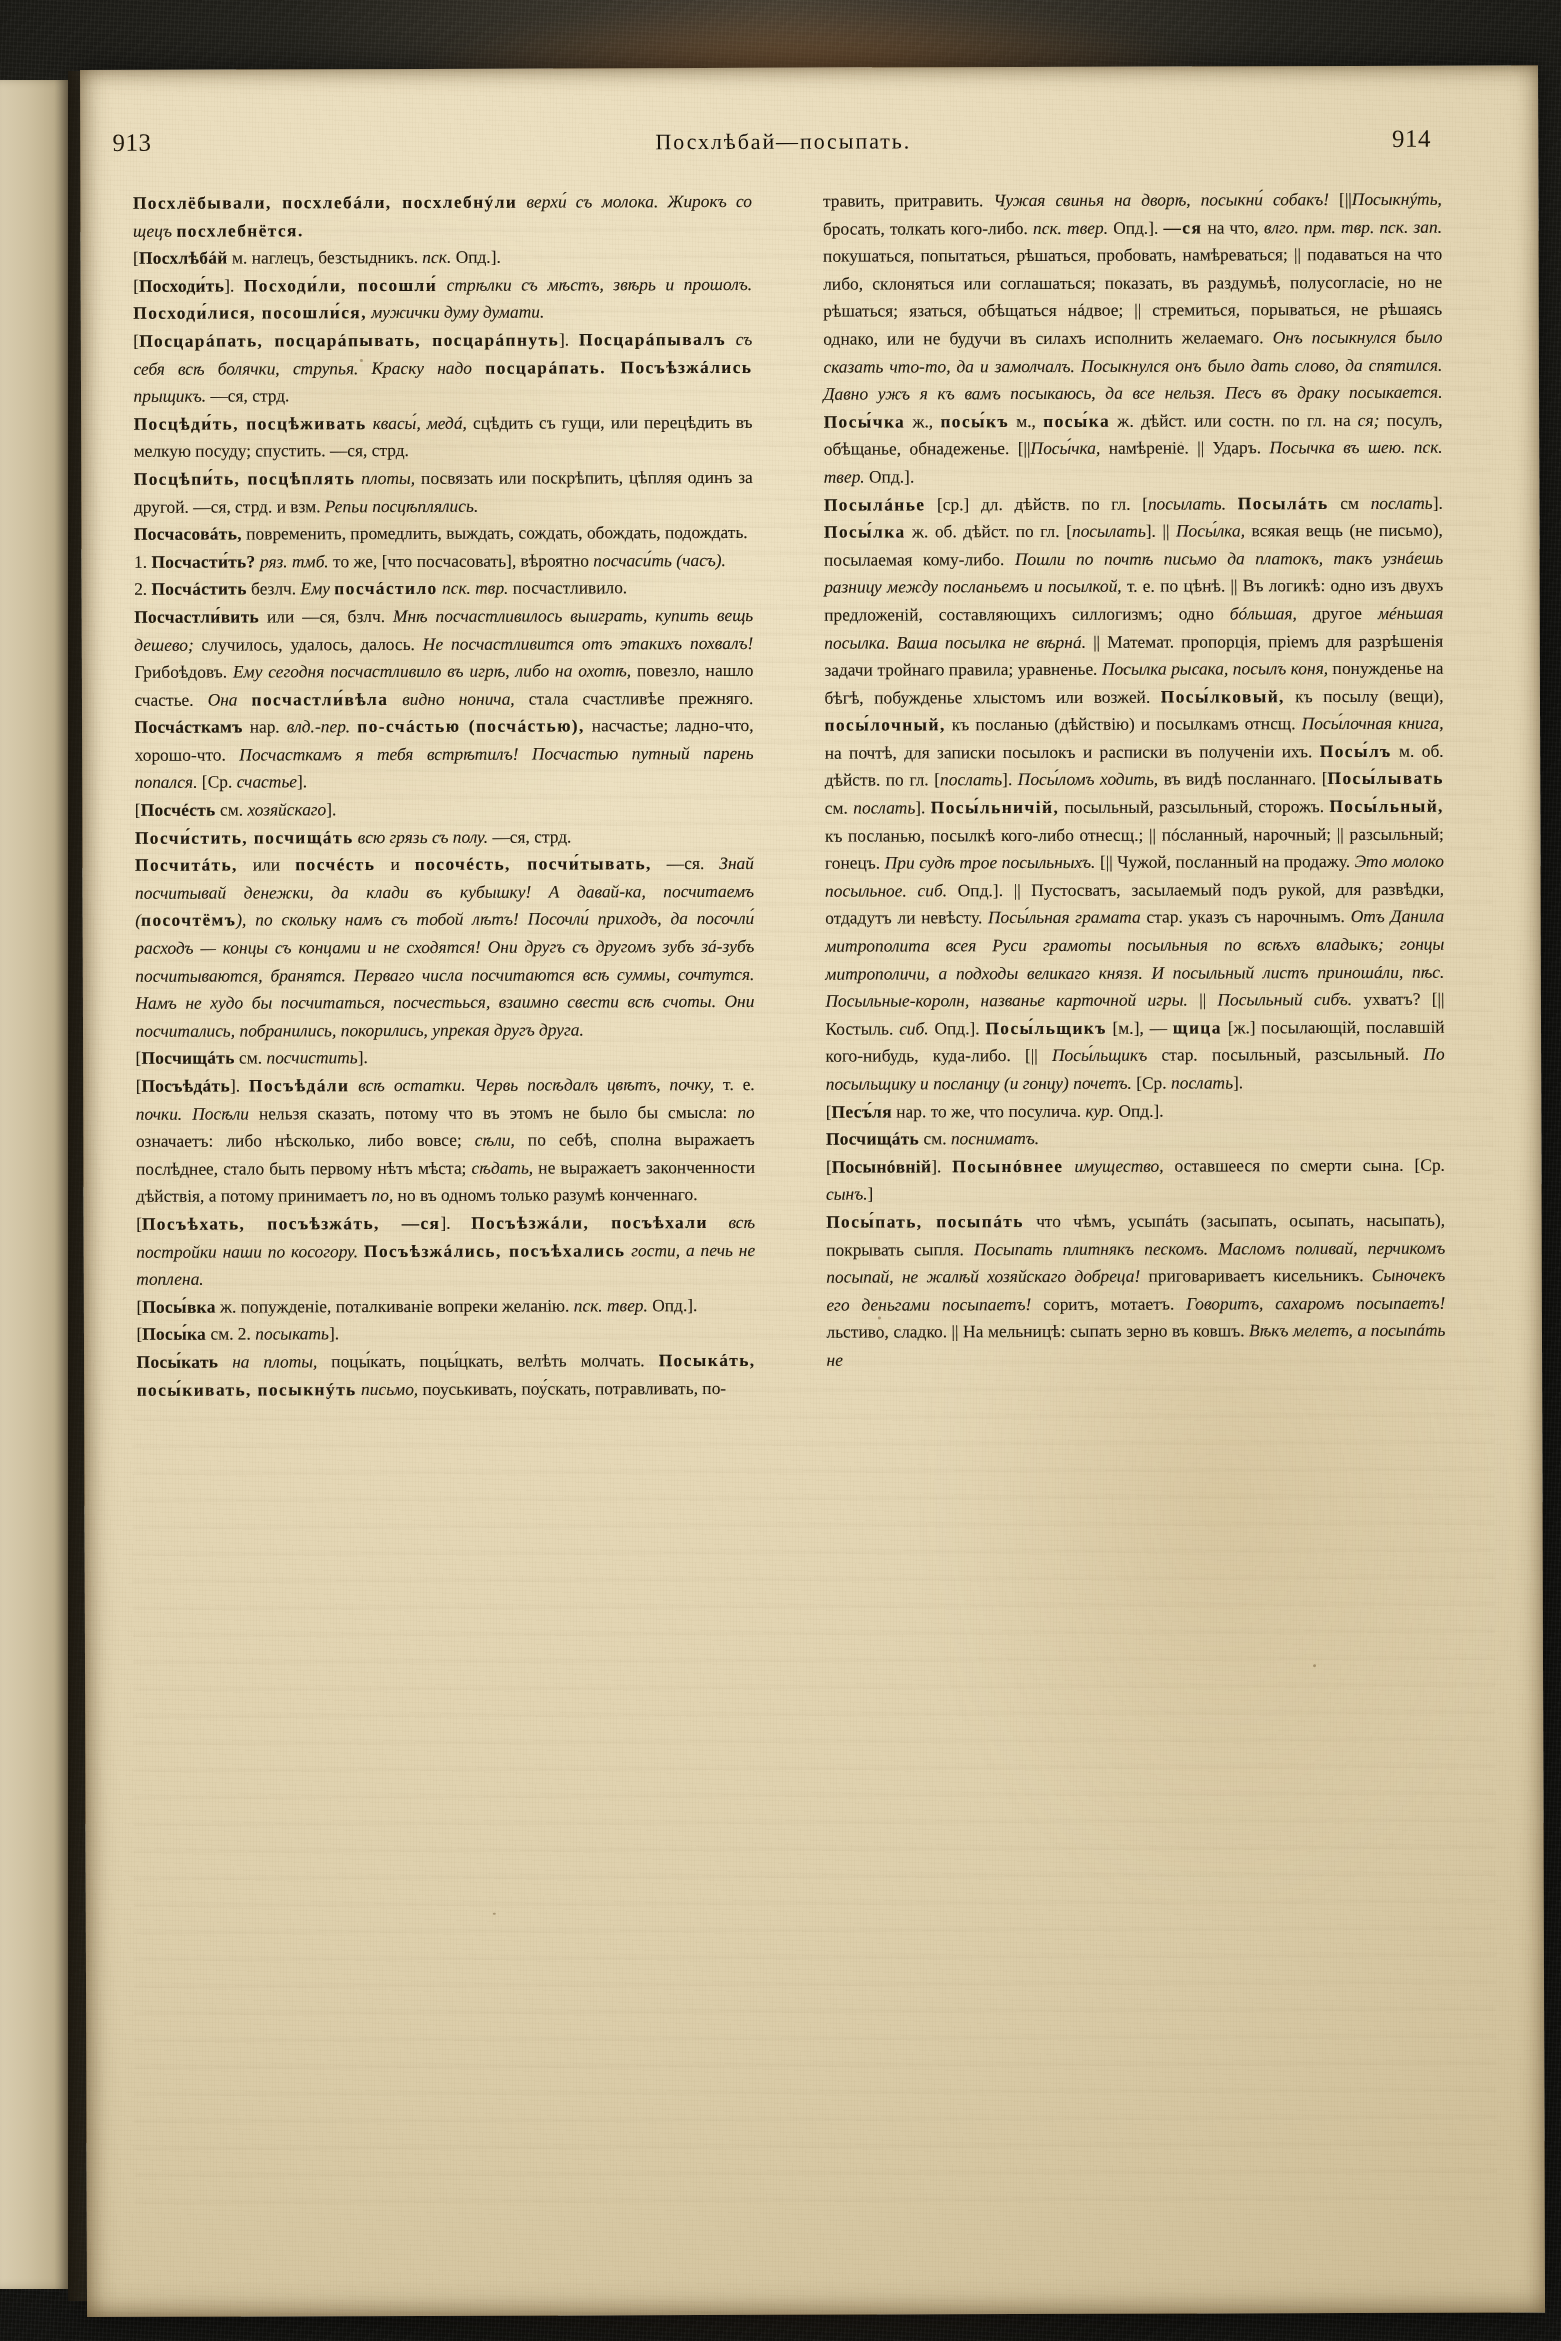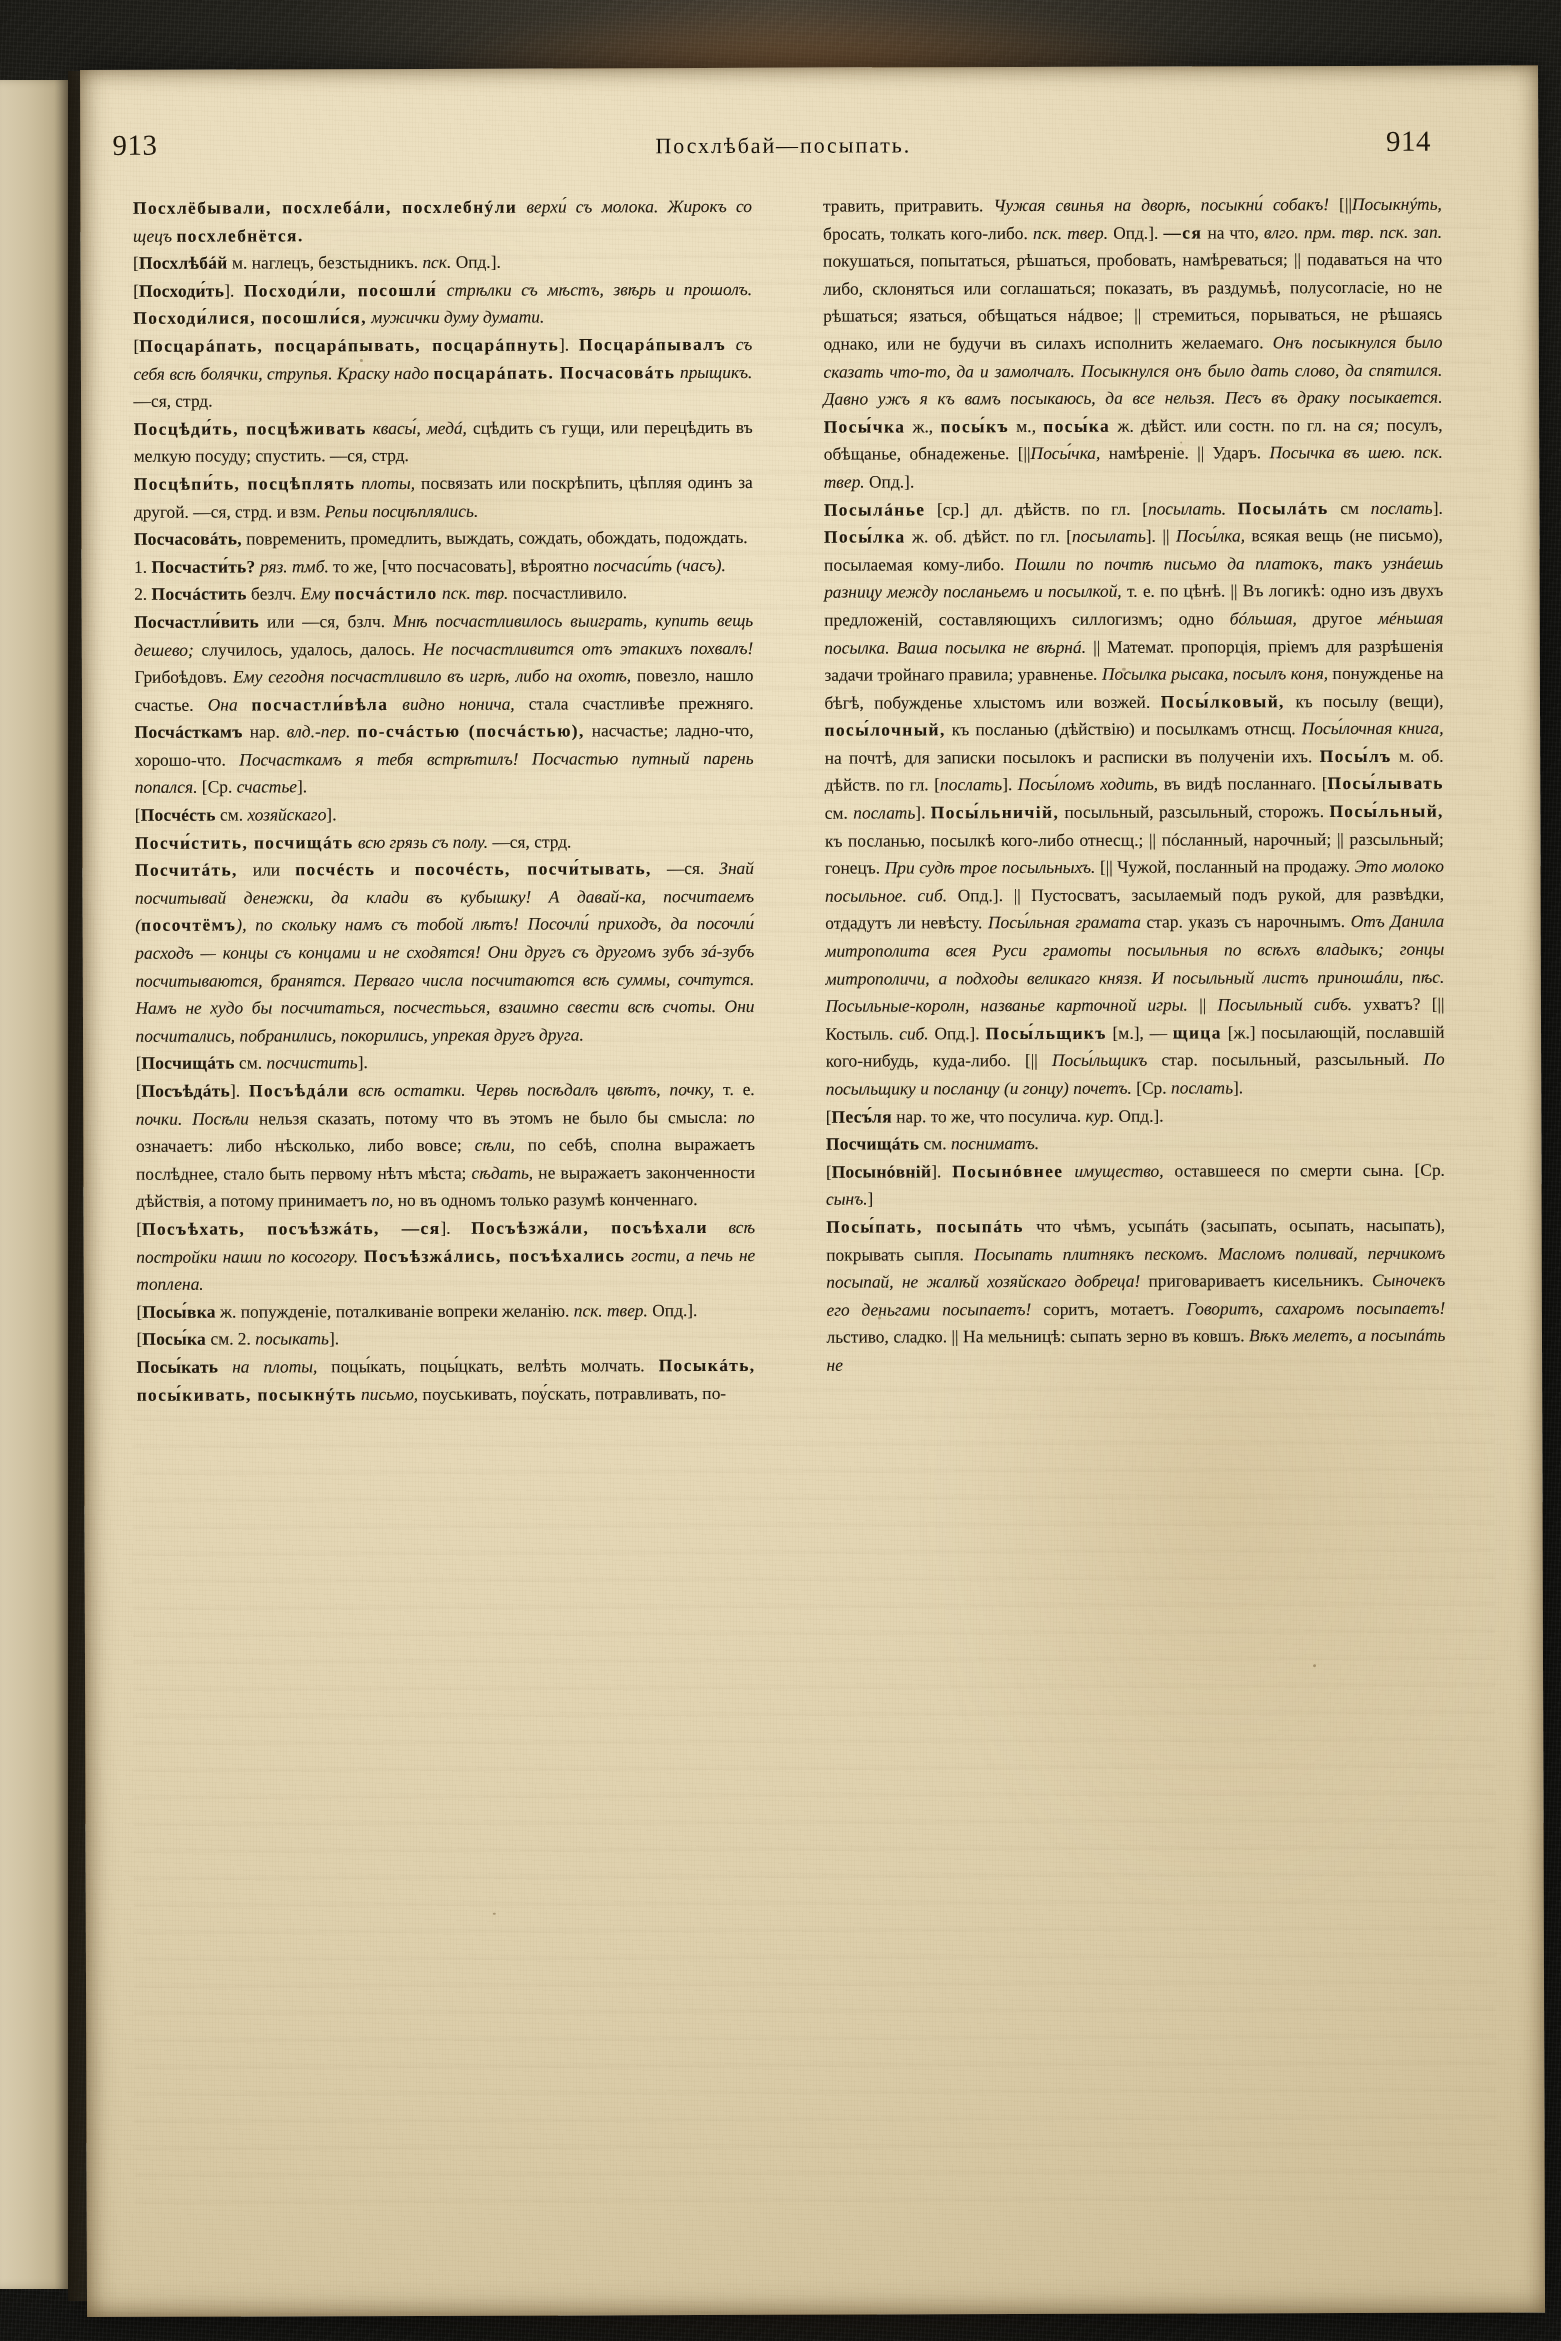--- a/index.html
+++ b/index.html
@@ -109,21 +109,21 @@
   
   .head-row {
     display: flex;
     align-items: baseline;
     justify-content: space-between;
     margin: 0 0 33px 0;
     padding: 0 9.7px;
   }
   .folio {
     font-family: "Liberation Serif", serif;
-    font-size: 29px;
+    font-size: 25px;
     color: #20180c;
     letter-spacing: 0.5px;
   }
   .running-head {
     font-family: "Liberation Serif", serif;
     font-size: 22px;
     letter-spacing: 1.9px;
     color: #17110a;
     font-weight: 400;
     margin-left: 23px;
@@ -221,21 +221,21 @@
       <span class="folio">913</span>
       <span class="running-head">Посхлѣбай—посыпать.</span>
       <span class="folio">914</span>
     </div>
 
     <div class="columns">
       <div class="col" id="col-left">
           <p class="entry"><b class="sp">Посхлёбывали, посхлебáли, посхлебнýли</b> <i>верхи́ съ молока. Жирокъ со щецъ</i> <b class="sp">посхлебнётся.</b></p>
           <p class="entry">[<b>Посхлѣбáй</b> м. наглецъ, безстыдникъ. <i>пск.</i> Опд.].</p>
           <p class="entry">[<b>Посходи́ть</b>]. <b class="sp">Посходи́ли, посошли́</b> <i>стрѣлки съ мѣстъ, звѣрь и прошолъ.</i> <b class="sp">Посходи́лися, посошли́ся,</b> <i>мужички думу думати.</i></p>
-          <p class="entry">[<b class="sp">Посцарáпать, посцарáпывать, посцарáпнуть</b>]. <b class="sp">Посцарáпывалъ</b> <i>съ себя всѣ болячки, струпья. Краску надо</i> <b class="sp">посцарáпать. Посчасовáть</b> <i>прыщикъ.</i> —ся, стрд.</p>
+          <p class="entry">[<b class="sp">Посцарáпать, посцарáпывать, посцарáпнуть</b>]. <b class="sp">Посцарáпывалъ</b> <i>съ себя всѣ болячки, струпья. Краску надо</i> <b class="sp">посцарáпать. Посъѣзжáлись</b> <i>прыщикъ.</i> —ся, стрд.</p>
           <p class="entry"><b class="sp">Посцѣди́ть, посцѣживать</b> <i>квасы́, медá,</i> сцѣдить съ гущи, или перецѣдить въ мелкую посуду; спустить. —ся, стрд.</p>
           <p class="entry"><b class="sp">Посцѣпи́ть, посцѣплять</b> <i>плоты,</i> посвязать или поскрѣпить, цѣпляя одинъ за другой. —ся, стрд. и взм. <i>Репьи посцѣплялись.</i></p>
           <p class="entry"><b>Посчасовáть,</b> повременить, промедлить, выждать, сождать, обождать, подождать.</p>
           <p class="entry">1. <b>Посчасти́ть?</b> <i>ряз. тмб.</i> то же, [что посчасовать], вѣроятно <i>посчаси́ть (часъ).</i></p>
           <p class="entry">2. <b>Посчáстить</b> безлч. <i>Ему</i> <b class="sp">посчáстило</b> <i>пск. твр.</i> посчастливило.</p>
           <p class="entry"><b>Посчастли́вить</b> или —ся, бзлч. <i>Мнѣ посчастливилось выиграть, купить вещь дешево;</i> случилось, удалось, далось. <i>Не посчастливится отъ этакихъ похвалъ!</i> Грибоѣдовъ. <i>Ему сегодня посчастливило въ игрѣ, либо на охотѣ,</i> повезло, нашло счастье. <i>Она</i> <b class="sp">посчастли́вѣла</b> <i>видно нонича,</i> стала счастливѣе прежняго. <b>Посчáсткамъ</b> нар. <i>влд.-пер.</i> <b class="sp">по-счáстью (посчáстью),</b> насчастье; ладно-что, хорошо-что. <i>Посчасткамъ я тебя встрѣтилъ! Посчастью путный парень попался.</i> [Ср. <i>счастье</i>].</p>
           <p class="entry">[<b>Посчéсть</b> см. <i>хозяйскаго</i>].</p>
           <p class="entry"><b class="sp">Посчи́стить, посчищáть</b> <i>всю грязь съ полу.</i> —ся, стрд.</p>
           <p class="entry"><b class="sp">Посчитáть,</b> или <b class="sp">посчéсть</b> и <b class="sp">посочéсть, посчи́тывать,</b> —ся. <i>Знай посчитывай денежки, да клади въ кубышку! А давай-ка, посчитаемъ (</i><b class="sp">посочтёмъ</b><i>), по скольку намъ съ тобой лѣтъ! Посочли́ приходъ, да посочли́ расходъ — концы съ концами и не сходятся! Они другъ съ другомъ зубъ зá-зубъ посчитываются, бранятся. Перваго числа посчитаются всѣ суммы, сочтутся. Намъ не худо бы посчитаться, посчестьься, взаимно свести всѣ счоты. Они посчитались, побранились, покорились, упрекая другъ друга.</i></p>
           <p class="entry">[<b>Посчищáть</b> см. <i>посчистить</i>].</p>

